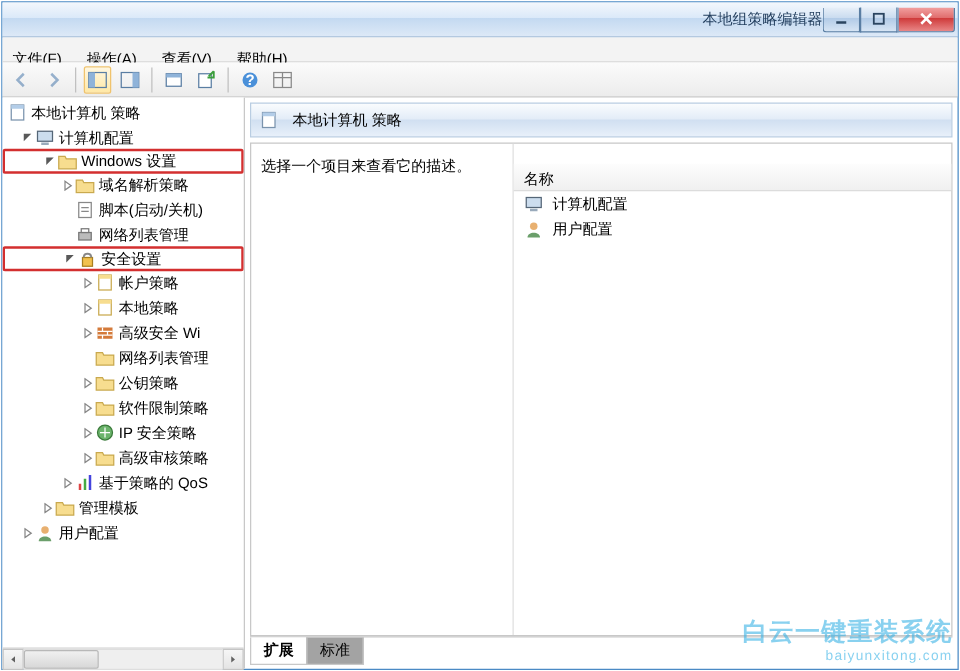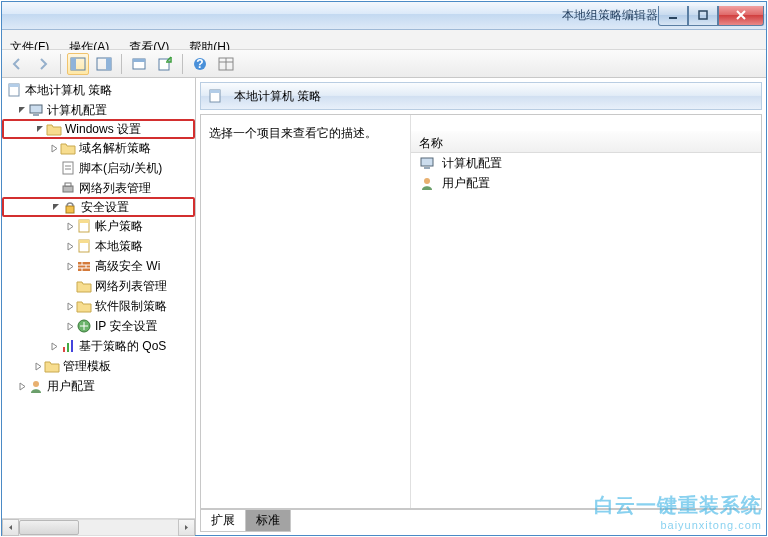--- a/index.html
+++ b/index.html
@@ -53,21 +53,21 @@
     background: linear-gradient(#fafcfe,#e2ecf7 48%,#d0dff1 49%,#e8f0fa);
     border: 1px solid #b9cde2;}
   .content { flex: 1; display: flex; border: 1px solid #c8c8c8; margin: 0 4px; min-height: 0;}
   .desc-col { width: 210px; border-right: 1px solid #e0e0e0; padding: 10px 8px;}
   .list-col { flex: 1; padding: 0;}
   .col-header { height: 22px; border-bottom: 1px solid #dcdcdc; background: linear-gradient(#fdfdfd,#f0f0f0); padding-left: 8px; display: flex; align-items: flex-end; margin-top: 16px; }
   .list-item { display: flex; align-items: center; height: 20px; padding-left: 8px; gap: 4px;}
 
   .tab-bar { height: 22px; margin: 0 4px 4px 4px; display: flex; align-items: flex-start; border-top: 1px solid #c8c8c8; padding-top: 0;}
   .tab { padding: 2px 10px; border: 1px solid #c8c8c8; border-top: none; background: #a3a3a3; margin-right: -1px;}
-  .tab.active { background: #fff; }
+  .tab.active { background: #fff; font-weight: bold; }
 
   .watermark {
     position: absolute; right: 6px; bottom: 6px; text-align: right;
     color: #3bb3e6; opacity: 0.6; pointer-events: none;
     font-family: Arial, sans-serif;
   }
   .watermark .big { font-size: 20px; font-weight: bold; letter-spacing: 1px;}
   .watermark .small { font-size: 11px; letter-spacing: 1px;}
 </style>
 </head>
@@ -294,35 +294,61 @@
           <span class="arrow">
               <svg width="9" height="9">
                 <path d="M2 1 L7 4.5 L2 8 Z" fill="none" stroke="#888"></path>
               </svg>
             </span>
           <span class="ticon">
               <svg width="16" height="14">
                 <path d="M1 3 L6 3 L7 5 L15 5 L15 13 L1 13 Z" fill="#f7dd8f" stroke="#c9a94e"></path>
               </svg>
             </span>
+          <span class="label">公钥策略</span>
+        </div>
+        <div class="tree-row" style="padding-left:62px">
+          <span class="arrow">
+              <svg width="9" height="9">
+                <path d="M2 1 L7 4.5 L2 8 Z" fill="none" stroke="#888"></path>
+              </svg>
+            </span>
+          <span class="ticon">
+              <svg width="16" height="14">
+                <path d="M1 3 L6 3 L7 5 L15 5 L15 13 L1 13 Z" fill="#f7dd8f" stroke="#c9a94e"></path>
+              </svg>
+            </span>
           <span class="label">软件限制策略</span>
         </div>
         <div class="tree-row" style="padding-left:62px">
           <span class="arrow">
               <svg width="9" height="9">
                 <path d="M2 1 L7 4.5 L2 8 Z" fill="none" stroke="#888"></path>
               </svg>
             </span>
           <span class="ticon">
               <svg width="16" height="16">
                 <circle cx="8" cy="8" r="6" fill="#6bb36b" stroke="#3a7a3a"></circle>
                 <path d="M4 8 L12 8 M8 4 L8 12" stroke="#fff"></path>
               </svg>
             </span>
-          <span class="label">IP 安全设置</span>
+          <span class="label">IP 安全策略</span>
+        </div>
+        <div class="tree-row" style="padding-left:62px">
+          <span class="arrow">
+              <svg width="9" height="9">
+                <path d="M2 1 L7 4.5 L2 8 Z" fill="none" stroke="#888"></path>
+              </svg>
+            </span>
+          <span class="ticon">
+              <svg width="16" height="14">
+                <path d="M1 3 L6 3 L7 5 L15 5 L15 13 L1 13 Z" fill="#f7dd8f" stroke="#c9a94e"></path>
+              </svg>
+            </span>
+          <span class="label">高级审核策略</span>
         </div>
         <div class="tree-row" style="padding-left:46px">
           <span class="arrow">
               <svg width="9" height="9">
                 <path d="M2 1 L7 4.5 L2 8 Z" fill="none" stroke="#888"></path>
               </svg>
             </span>
           <span class="ticon">
               <svg width="16" height="16">
                 <rect x="3" y="9" width="2" height="5" fill="#d44"></rect>

